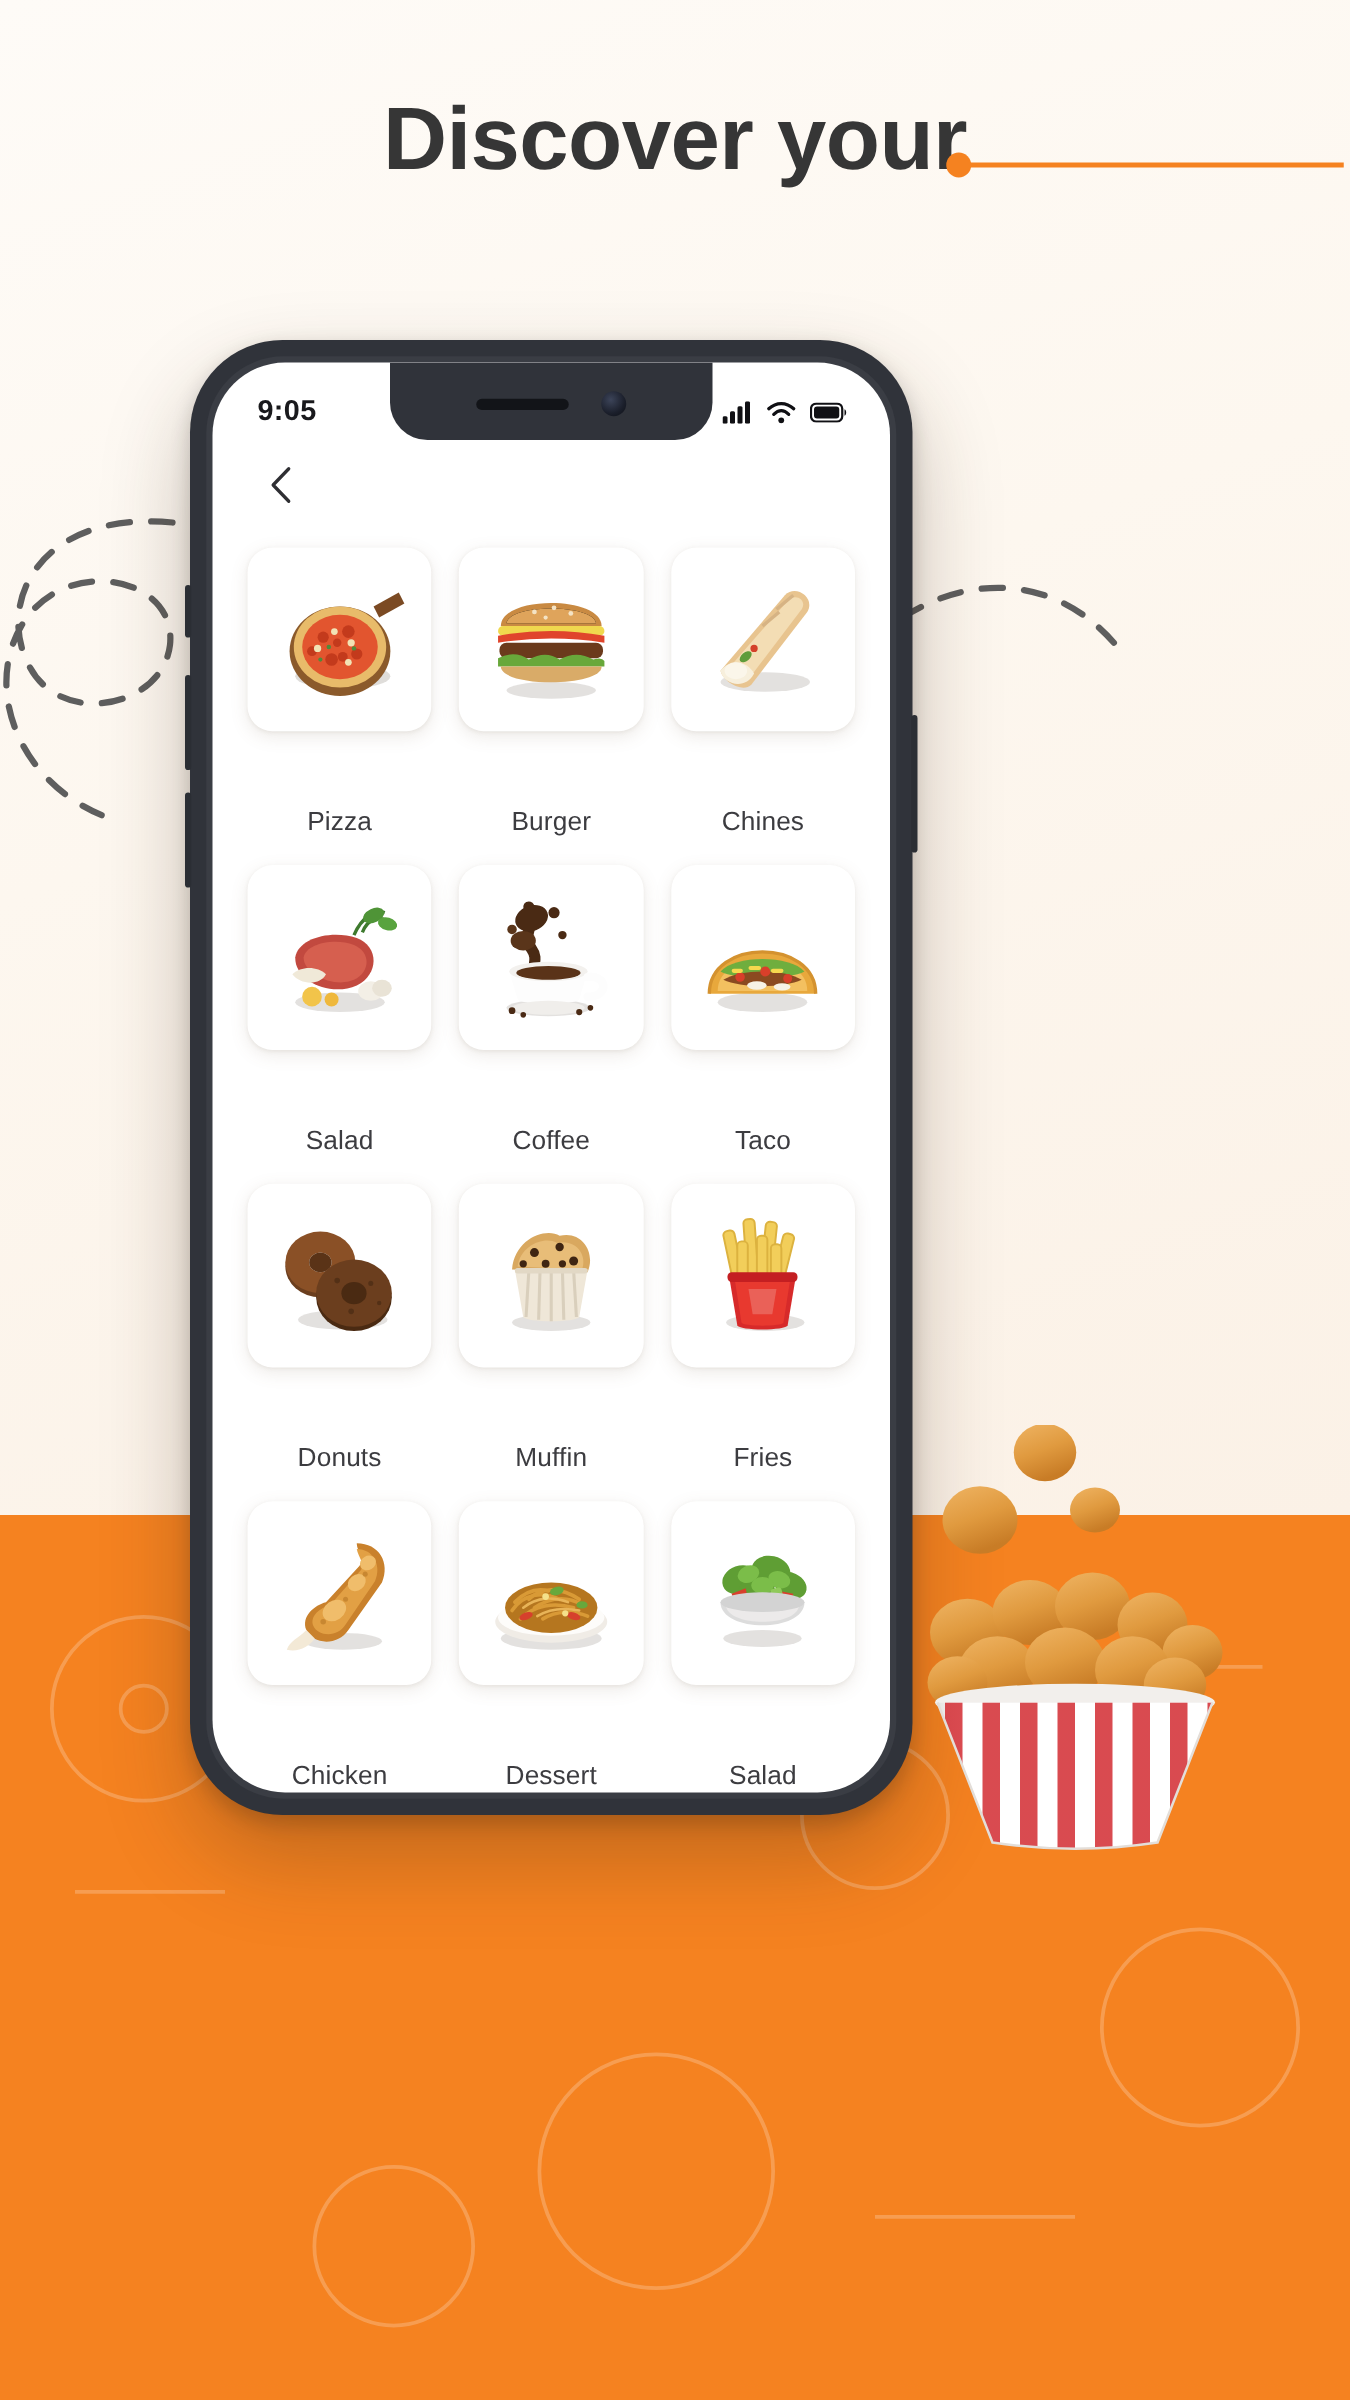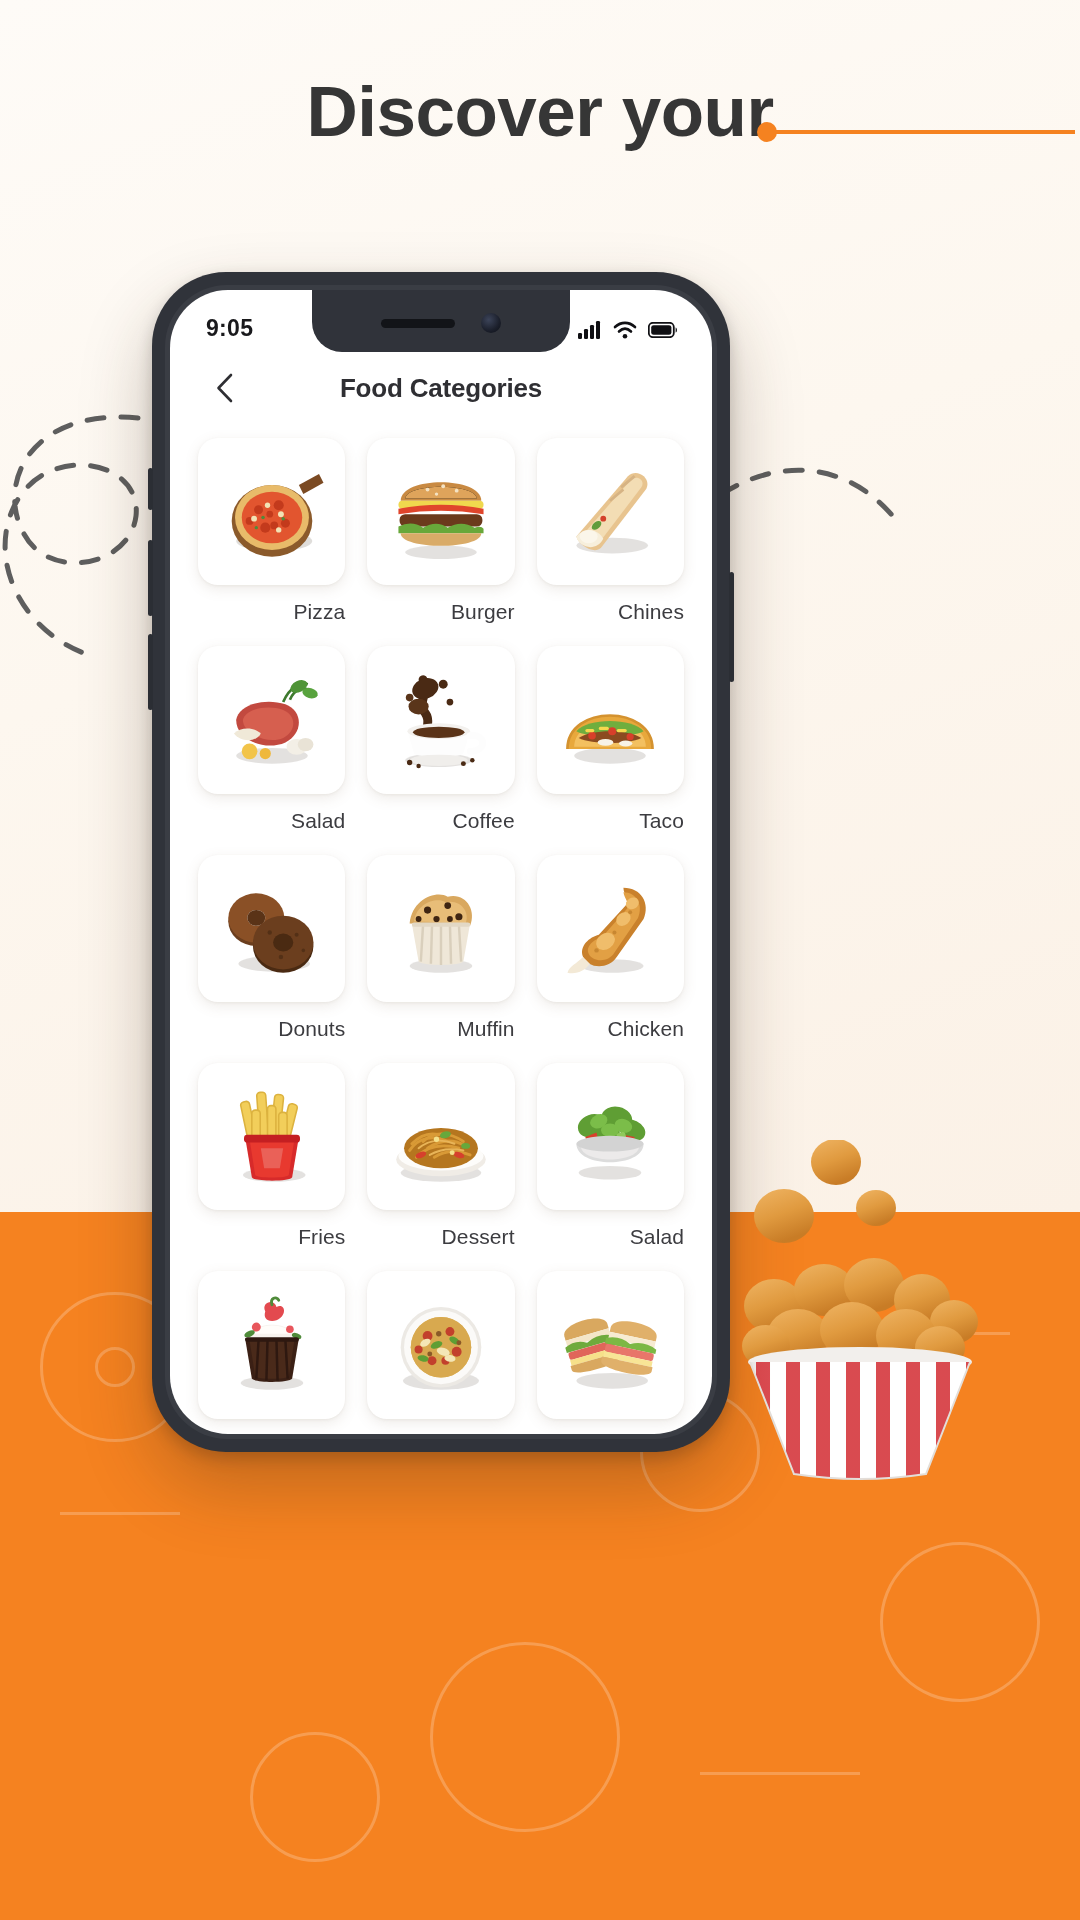--- a/index.html
+++ b/index.html
@@ -121,21 +121,21 @@
   }
 
   
   #category-grid {
     padding:14px 28px 0 28px;
     display:grid;
     grid-template-columns:repeat(3,1fr);
     column-gap:22px;
     row-gap:10px;
   }
-  .cat-cell { display:flex; flex-direction:column; align-items:flex-end; }
+  .cat-cell { display:flex; flex-direction:column; align-items:center;gap:46px; }
   .cat-card {
     width:100%; aspect-ratio:1/1;
     background:#ffffff;
     border-radius:20px;
     box-shadow:0 4px 14px rgba(120,100,80,0.13), 0 1px 3px rgba(120,100,80,0.08);
     display:flex; align-items:center; justify-content:center;
     cursor:pointer;
     overflow:hidden;
   }
   .cat-art { width:76%; height:76%; }
@@ -213,21 +213,20 @@
           </svg>
         </div>
       </div>
 
       <div id="app-header">
         <div id="back-button">
           <svg width="17" height="30" viewBox="0 0 17 30">
             <path d="M15 2 L 2.5 15 L 15 28" fill="none" stroke="#2f2f33" stroke-width="2.6" stroke-linecap="round" stroke-linejoin="round"></path>
           </svg>
         </div>
-        <div id="screen-title">Food Categories</div>
       </div>
 
       <div id="category-grid">
           <div class="cat-cell">
             <div class="cat-card">
               <div class="cat-art"><svg viewBox="0 0 100 100">
                   <ellipse cx="52" cy="76" rx="34" ry="9" fill="#b8b3ae" opacity=".45"></ellipse>
     <path d="M74 26 L92 16 L96 24 L78 34 Z" fill="#7b4a23"></path>
     <ellipse cx="50" cy="58" rx="36" ry="32" fill="#8b5a2b"></ellipse>
     <ellipse cx="50" cy="55" rx="33" ry="29" fill="#e8bb6a"></ellipse>
@@ -416,57 +415,57 @@
                   </g>
     <rect x="24" y="45" width="52" height="4" rx="2" fill="#e2d8c5"></rect>
                 </svg></div>
             </div>
             <div class="cat-label">Muffin</div>
           </div>
           <div class="cat-cell">
             <div class="cat-card">
               <div class="cat-art"><svg viewBox="0 0 100 100">
                   <ellipse cx="52" cy="84" rx="28" ry="6" fill="#b8b3ae" opacity=".4"></ellipse>
-    <path d="M62 14 C78 14 86 28 80 42 L56 76 C48 88 30 86 26 76 C22 66 32 58 40 56 L64 30 C68 24 62 20 62 14 Z" fill="#c9812c"></path>
-    <path d="M62 18 C74 18 80 30 75 41 L54 72 C48 82 34 80 31 73 C28 66 36 60 43 58 L65 33 C68 28 63 24 62 18 Z" fill="#e2a044"></path>
-    <g fill="#f0bd6b">
-                    <ellipse cx="46" cy="62" rx="9" ry="7" transform="rotate(-35 46 62)"></ellipse>
-      <ellipse cx="62" cy="42" rx="7" ry="5.5" transform="rotate(-40 62 42)"></ellipse>
-      <ellipse cx="70" cy="28" rx="6" ry="5" transform="rotate(-30 70 28)"></ellipse>
-                  </g>
-    <g fill="#b0701f" opacity=".5">
-                    <circle cx="38" cy="70" r="2"></circle>
-                    <circle cx="54" cy="54" r="1.8"></circle>
-                    <circle cx="68" cy="36" r="1.8"></circle>
-                  </g>
-    <path d="M26 76 C20 82 14 84 12 90 C20 92 28 88 32 82 Z" fill="#f3e9d6"></path>
-                </svg></div>
-            </div>
-            <div class="cat-label">Chicken</div>
-          </div>
-          <div class="cat-cell">
-            <div class="cat-card">
-              <div class="cat-art"><svg viewBox="0 0 100 100">
-                  <ellipse cx="52" cy="84" rx="28" ry="6" fill="#b8b3ae" opacity=".4"></ellipse>
     <g fill="#f2ce5a" stroke="#dcb23f" stroke-width="1.4">
       <rect x="26" y="18" width="8" height="44" rx="3" transform="rotate(-12 30 40)"></rect>
       <rect x="38" y="10" width="8" height="52" rx="3" transform="rotate(-4 42 36)"></rect>
       <rect x="50" y="12" width="8" height="50" rx="3" transform="rotate(6 54 37)"></rect>
       <rect x="60" y="20" width="8" height="44" rx="3" transform="rotate(14 64 42)"></rect>
       <rect x="32" y="26" width="7.5" height="38" rx="3"></rect>
       <rect x="46" y="22" width="7.5" height="42" rx="3"></rect>
       <rect x="56" y="28" width="7.5" height="36" rx="3"></rect>
                   </g>
     <path d="M26 50 L74 50 L68 86 C67 90 33 90 32 86 Z" fill="#d72a2a"></path>
     <path d="M30 52 L70 52 L65 84 C64 87 36 87 35 84 Z" fill="#e8392f"></path>
     <rect x="25" y="48" width="50" height="7" rx="3" fill="#c41f22"></rect>
     <path d="M40 60 L60 60 L57 78 L43 78 Z" fill="#f2f0ec" opacity=".22"></path>
                 </svg></div>
             </div>
             <div class="cat-label">Fries</div>
+          </div>
+          <div class="cat-cell">
+            <div class="cat-card">
+              <div class="cat-art"><svg viewBox="0 0 100 100">
+                  <ellipse cx="52" cy="84" rx="28" ry="6" fill="#b8b3ae" opacity=".4"></ellipse>
+    <path d="M62 14 C78 14 86 28 80 42 L56 76 C48 88 30 86 26 76 C22 66 32 58 40 56 L64 30 C68 24 62 20 62 14 Z" fill="#c9812c"></path>
+    <path d="M62 18 C74 18 80 30 75 41 L54 72 C48 82 34 80 31 73 C28 66 36 60 43 58 L65 33 C68 28 63 24 62 18 Z" fill="#e2a044"></path>
+    <g fill="#f0bd6b">
+                    <ellipse cx="46" cy="62" rx="9" ry="7" transform="rotate(-35 46 62)"></ellipse>
+      <ellipse cx="62" cy="42" rx="7" ry="5.5" transform="rotate(-40 62 42)"></ellipse>
+      <ellipse cx="70" cy="28" rx="6" ry="5" transform="rotate(-30 70 28)"></ellipse>
+                  </g>
+    <g fill="#b0701f" opacity=".5">
+                    <circle cx="38" cy="70" r="2"></circle>
+                    <circle cx="54" cy="54" r="1.8"></circle>
+                    <circle cx="68" cy="36" r="1.8"></circle>
+                  </g>
+    <path d="M26 76 C20 82 14 84 12 90 C20 92 28 88 32 82 Z" fill="#f3e9d6"></path>
+                </svg></div>
+            </div>
+            <div class="cat-label">Chicken</div>
           </div>
           <div class="cat-cell">
             <div class="cat-card">
               <div class="cat-art"><svg viewBox="0 0 100 100">
                   <ellipse cx="50" cy="82" rx="36" ry="8" fill="#b8b3ae" opacity=".4"></ellipse>
     <ellipse cx="50" cy="70" rx="40" ry="15" fill="#f0ece6"></ellipse>
     <ellipse cx="50" cy="67" rx="38" ry="13" fill="#fdfcfa"></ellipse>
     <ellipse cx="50" cy="60" rx="33" ry="18" fill="#b5761f"></ellipse>
     <g stroke="#d99a36" stroke-width="2.6" fill="none" stroke-linecap="round">
       <path d="M22 62 C30 50 44 48 56 54"></path>

